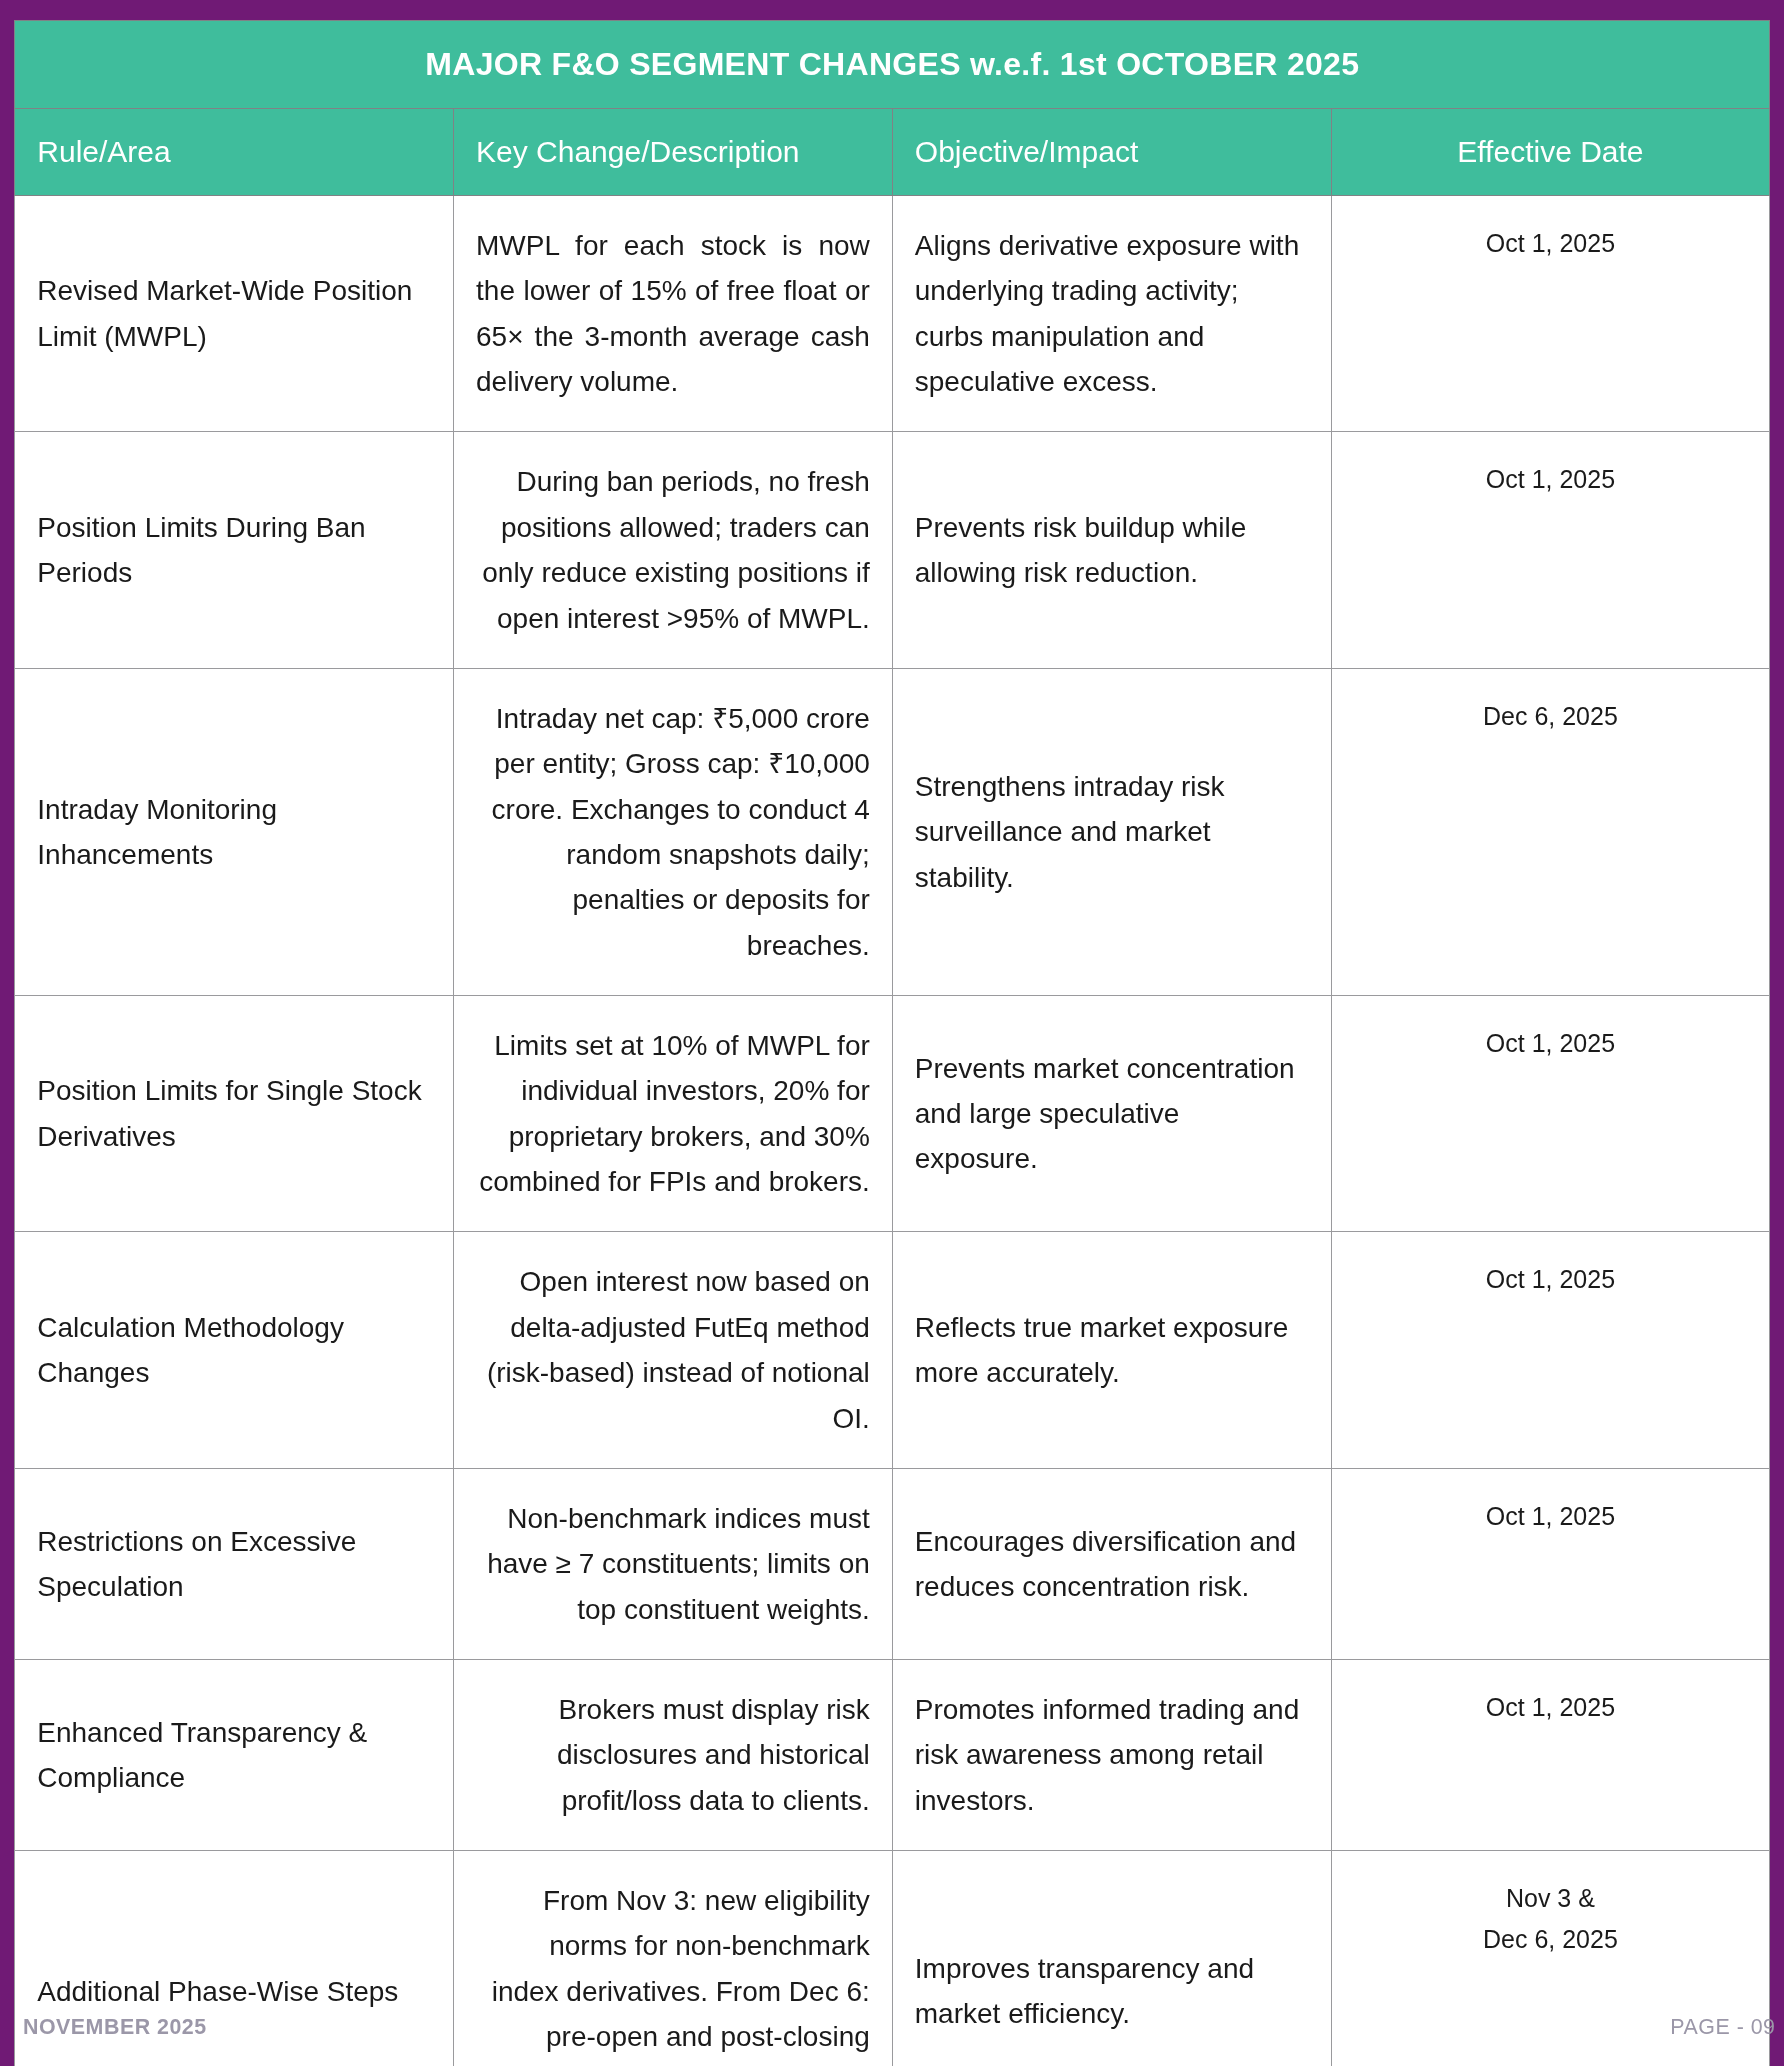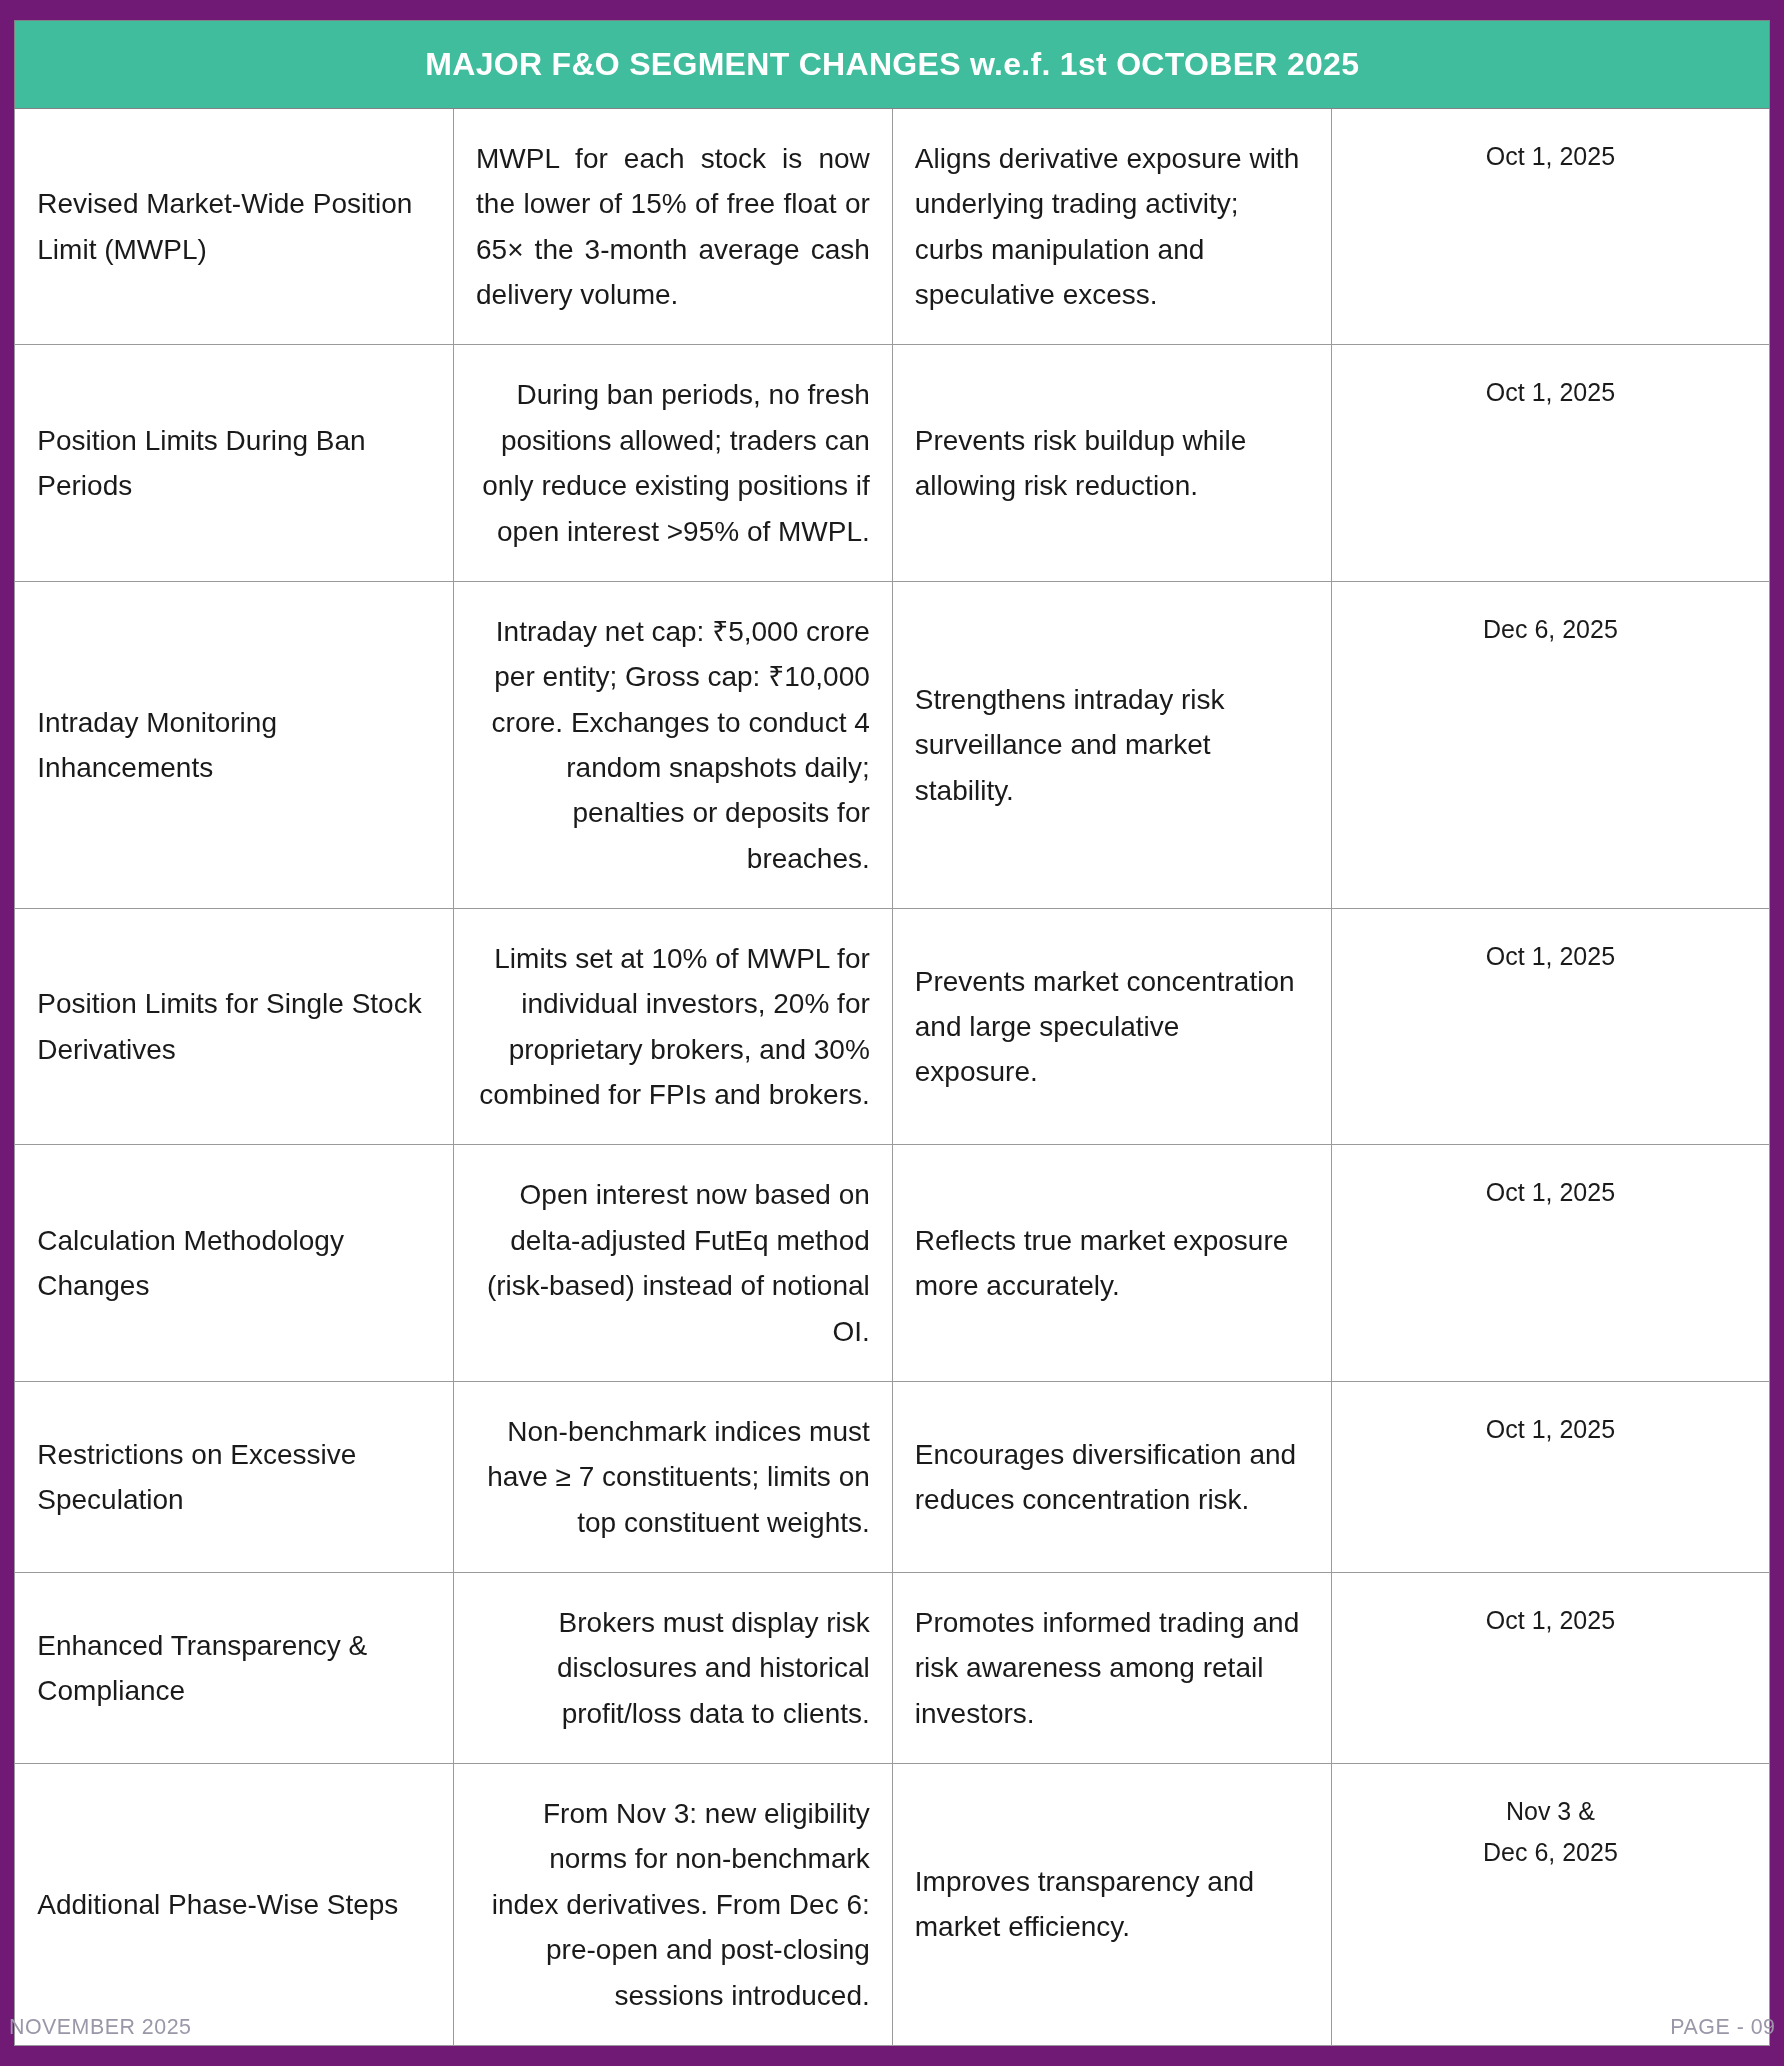--- a/index.html
+++ b/index.html
@@ -105,38 +105,44 @@
   }
   .footer-left, .footer-right {
     position: absolute;
     top: 0;
     color: #9b97a8;
     font-size: 21.4px;
     letter-spacing: 0.5px;
     font-weight: 400;
     white-space: nowrap;
   }
-  .footer-left { left: 9px; }
+  .footer-left { left: 23px; font-weight: bold; }
   .footer-right { right: 9.5px; }
 </style>
 </head>
 <body>
 
 <div class="page">
 
   <div class="table-wrap">
     <table class="fo-table">
       <tbody>
 
         <tr class="title-row">
           <td colspan="4">
             <div class="title-text">MAJOR F&amp;O SEGMENT CHANGES w.e.f. 1st OCTOBER 2025</div>
           </td>
         </tr>
 
+        <tr class="head-row">
+          <th class="col-rule">Rule/Area</th>
+          <th class="col-change">Key Change/Description</th>
+          <th class="col-obj">Objective/Impact</th>
+          <th class="col-date">Effective Date</th>
+        </tr>
 
         <tr>
           <td class="cell c-rule">Revised Market-Wide Position Limit (MWPL)</td>
           <td class="cell c-change justify">MWPL for each stock is now the lower of 15% of free float or 65× the 3-month average cash delivery volume.</td>
           <td class="cell c-obj">Aligns derivative exposure with underlying trading activity; curbs manipulation and speculative excess.</td>
           <td class="cell c-date">
             <span class="date-line">Oct 1, 2025</span>
             <span class="date-line"></span>
           </td>
         </tr>

